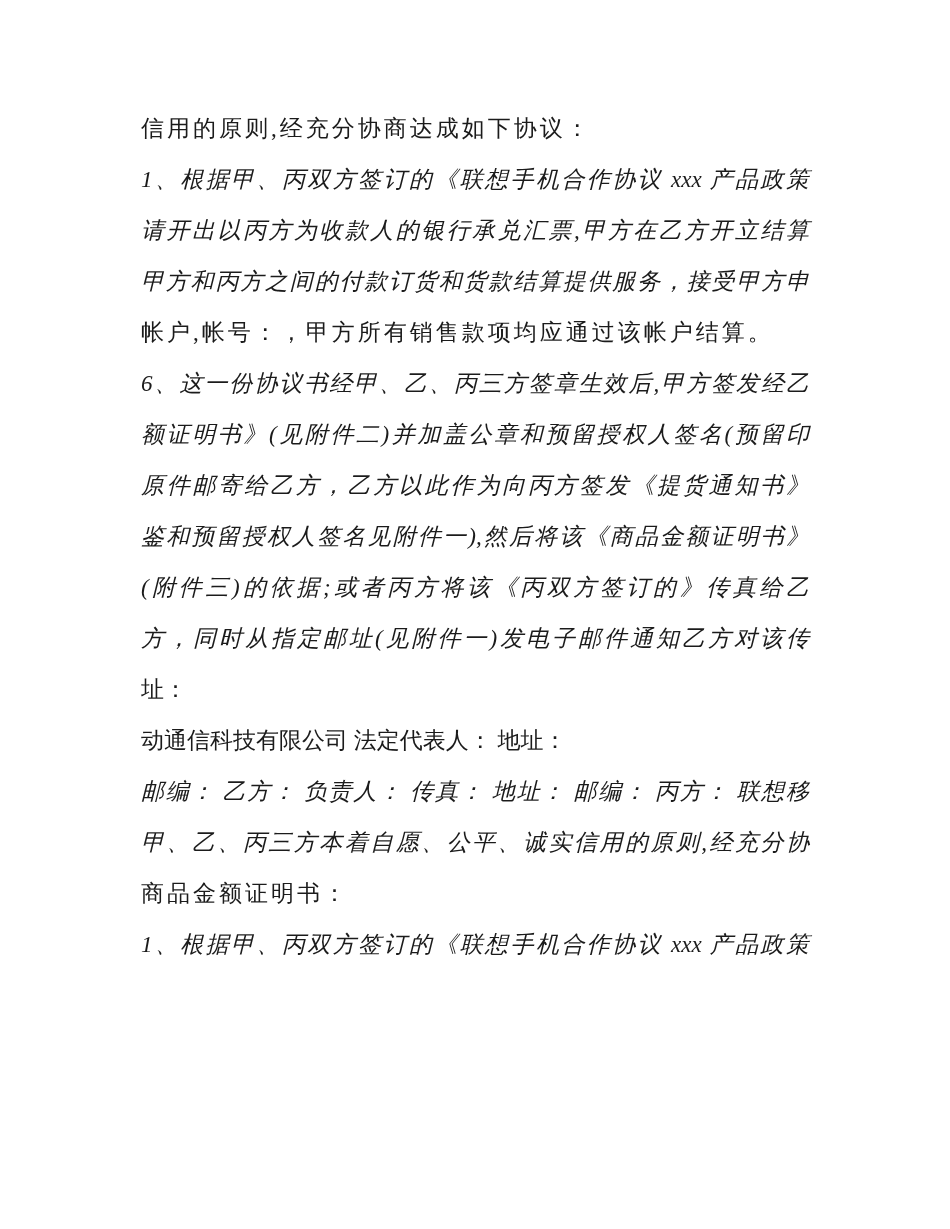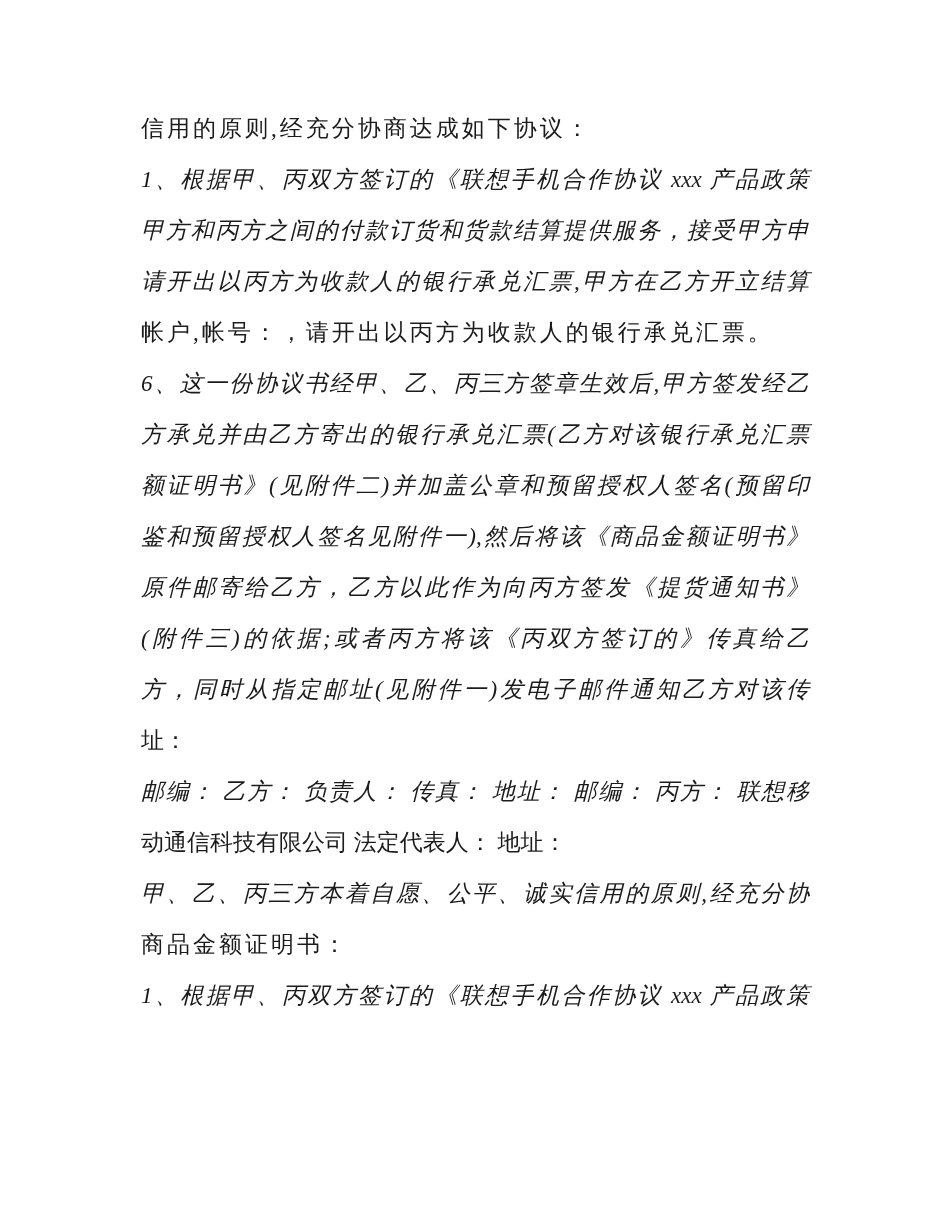--- a/index.html
+++ b/index.html
@@ -54,30 +54,29 @@
     letter-spacing: 3px;
   }
 </style>
 </head>
 <body style="background: rgb(255, 255, 255);">
 
 <div class="page">
   <div class="text-column" style="color: rgb(27, 27, 27);">
       <div class="line spread">信用的原则,经充分协商达成如下协议：</div>
       <div class="line justify">1、根据甲、丙双方签订的《联想手机合作协议 xxx 产品政策</div>
+      <div class="line justify">请开出以丙方为收款人的银行承兑汇票,甲方在乙方开立结算</div>
       <div class="line justify">甲方和丙方之间的付款订货和货款结算提供服务，接受甲方申</div>
-      <div class="line justify">请开出以丙方为收款人的银行承兑汇票,甲方在乙方开立结算</div>
-      <div class="line spread">帐户,帐号：，请开出以丙方为收款人的银行承兑汇票。</div>
+      <div class="line spread">帐户,帐号：，甲方所有销售款项均应通过该帐户结算。</div>
       <div class="line justify">6、这一份协议书经甲、乙、丙三方签章生效后,甲方签发经乙</div>
-      <div class="line justify">方承兑并由乙方寄出的银行承兑汇票(乙方对该银行承兑汇票</div>
       <div class="line justify">额证明书》(见附件二)并加盖公章和预留授权人签名(预留印</div>
+      <div class="line justify">原件邮寄给乙方，乙方以此作为向丙方签发《提货通知书》</div>
       <div class="line justify">鉴和预留授权人签名见附件一),然后将该《商品金额证明书》</div>
-      <div class="line justify">原件邮寄给乙方，乙方以此作为向丙方签发《提货通知书》</div>
       <div class="line justify">(附件三)的依据;或者丙方将该《丙双方签订的》传真给乙</div>
       <div class="line justify">方，同时从指定邮址(见附件一)发电子邮件通知乙方对该传</div>
       <div class="line left">址：</div>
+      <div class="line left">动通信科技有限公司 法定代表人： 地址：</div>
       <div class="line justify">邮编： 乙方： 负责人： 传真： 地址： 邮编： 丙方： 联想移</div>
-      <div class="line left">动通信科技有限公司 法定代表人： 地址：</div>
       <div class="line justify">甲、乙、丙三方本着自愿、公平、诚实信用的原则,经充分协</div>
       <div class="line spread">商品金额证明书：</div>
       <div class="line justify">1、根据甲、丙双方签订的《联想手机合作协议 xxx 产品政策</div>
     </div>
 </div>
 
 </body></html>

